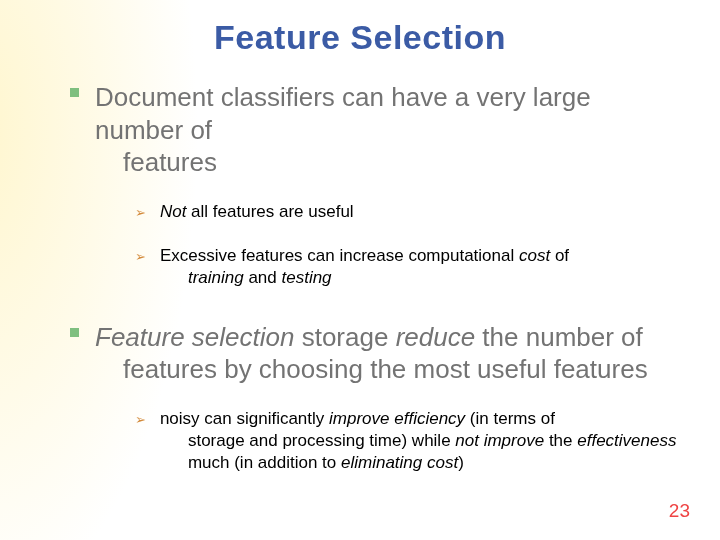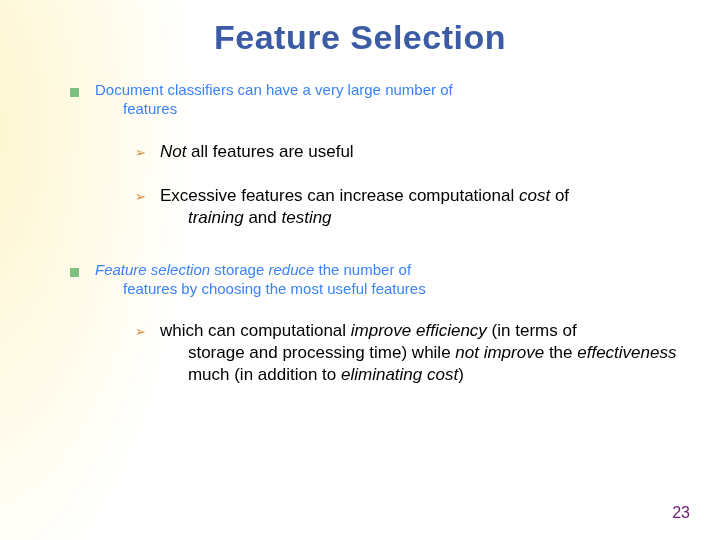--- a/index.html
+++ b/index.html
@@ -35,22 +35,22 @@
     color: #3b5ba5;
     font-family: "Arial Narrow", Arial, sans-serif;
     letter-spacing: 0.5px;
     margin-bottom: 24px;
   }
   .l1 {
     display: flex;
     align-items: flex-start;
     margin-left: 30px;
     margin-bottom: 12px;
-    font-size: 15px;
-    color: #3b82f6;
+    font-size: 26px;
+    color: #737373;
     line-height: 1.25;
   }
   .l1 .bullet-sq {
     width: 9px;
     height: 9px;
     background: #7fbf7f;
     flex-shrink: 0;
     margin-top: 7px;
     margin-right: 16px;
   }
@@ -71,22 +71,22 @@
     margin-right: 14px;
   }
   .content-text { flex: 1; }
   .content-text .pad2 { padding-left: 28px; display: block; }
   em.it { font-style: italic; }
   .gap { height: 10px; }
   .page-num {
     position: absolute;
     bottom: 18px;
     right: 30px;
-    font-size: 16px;
-    color: #701a75;
+    font-size: 19px;
+    color: #ef4444;
   }
 </style>
 </head>
 <body>
 
 <div class="bg-deco"></div>
 
 <div class="slide">
 
   <div class="title">Feature Selection</div>
@@ -129,21 +129,21 @@
       <em class="it">Feature selection</em><span> storage </span><em class="it">reduce</em><span> the number of </span>
       <span class="pad2">features by choosing the most useful features</span>
     </div>
   </div>
 
   <div class="gap"></div>
 
   <div class="l2">
     <div class="bullet-arrow">➢</div>
     <div class="content-text">
-      <span>which can computational </span><em class="it">improve efficiency</em><span> (in terms of </span>
+      <span>noisy can significantly </span><em class="it">improve efficiency</em><span> (in terms of </span>
       <span class="pad2">
         <span>storage and processing time) while </span><em class="it">not improve</em><span> the </span><em class="it">effectiveness</em><span> much (in addition to </span><em class="it">eliminating cost</em><span>)</span>
       </span>
     </div>
   </div>
 
   <div class="page-num">23</div>
 
 </div>
 

